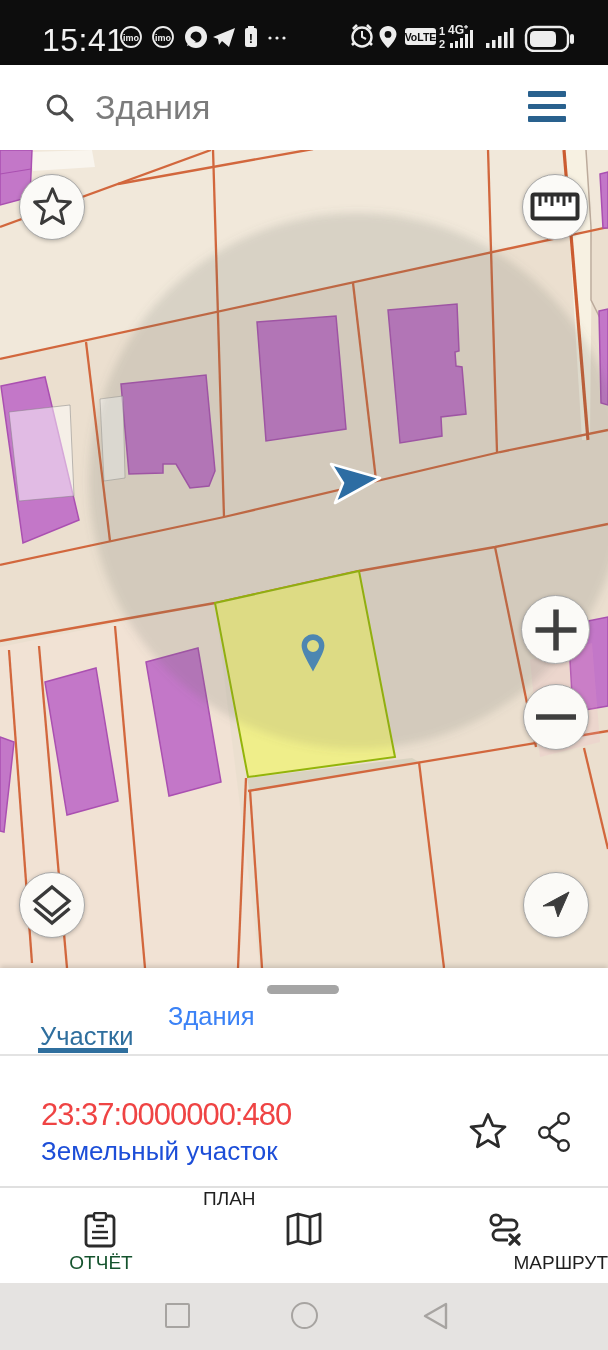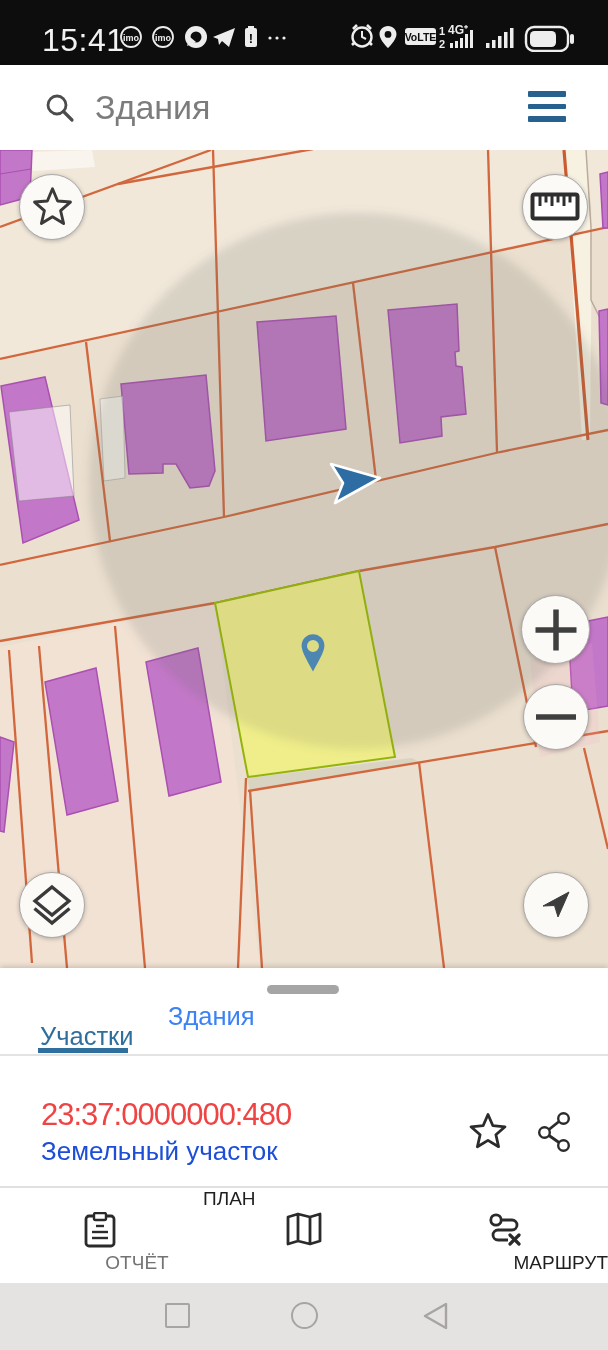--- a/index.html
+++ b/index.html
@@ -269,21 +269,21 @@
 
 <svg class="abs" style="left:84px;top:1212px;" width="32" height="36" viewBox="0 0 32 36">
 <rect x="2" y="4" width="28" height="30" rx="3" fill="none" stroke="#2b2b2b" stroke-width="2.8"></rect>
 <rect x="10" y="1" width="12" height="7" rx="1.5" fill="#fff" stroke="#2b2b2b" stroke-width="2.4"></rect>
 <g stroke="#2b2b2b" stroke-width="2.4">
       <line x1="12" y1="14" x2="20" y2="14"></line>
       <line x1="8" y1="20" x2="24" y2="20"></line>
       <line x1="8" y1="26" x2="24" y2="26"></line>
     </g>
 </svg>
-<div class="abs" style="left:0px;top:1252px;width:202px;text-align:center;color:#737373;font-size:19px;padding-left:36px;">ОТЧЁТ</div>
+<div class="abs" style="left:0px;top:1252px;width:202px;text-align:center;color:#14532d;font-size:19px;">ОТЧЁТ</div>
 
 <svg class="abs" style="left:286px;top:1212px;" width="36" height="34" viewBox="0 0 36 34">
 <path d="M2,5 L12,2 L24,5 L34,2 L34,29 L24,32 L12,29 L2,32 Z M12,2 L12,29 M24,5 L24,32" fill="none" stroke="#2b2b2b" stroke-width="2.8" stroke-linejoin="round"></path>
 </svg>
 <div class="abs" style="left:203px;top:1188px;width:202px;text-align:left;color:#1f1f1f;font-size:19px;">ПЛАН</div>
 
 <svg class="abs" style="left:488px;top:1212px;" width="38" height="38" viewBox="0 0 38 38">
 <circle cx="8" cy="8" r="5.2" fill="none" stroke="#2b2b2b" stroke-width="2.8"></circle>
 <path d="M14,8 L24,8 A5,5 0 0 1 24,18 L10,18 A5,5 0 0 0 10,28 L20,28" fill="none" stroke="#2b2b2b" stroke-width="2.8"></path>
 <g stroke="#2b2b2b" stroke-width="3.2" stroke-linecap="round">

